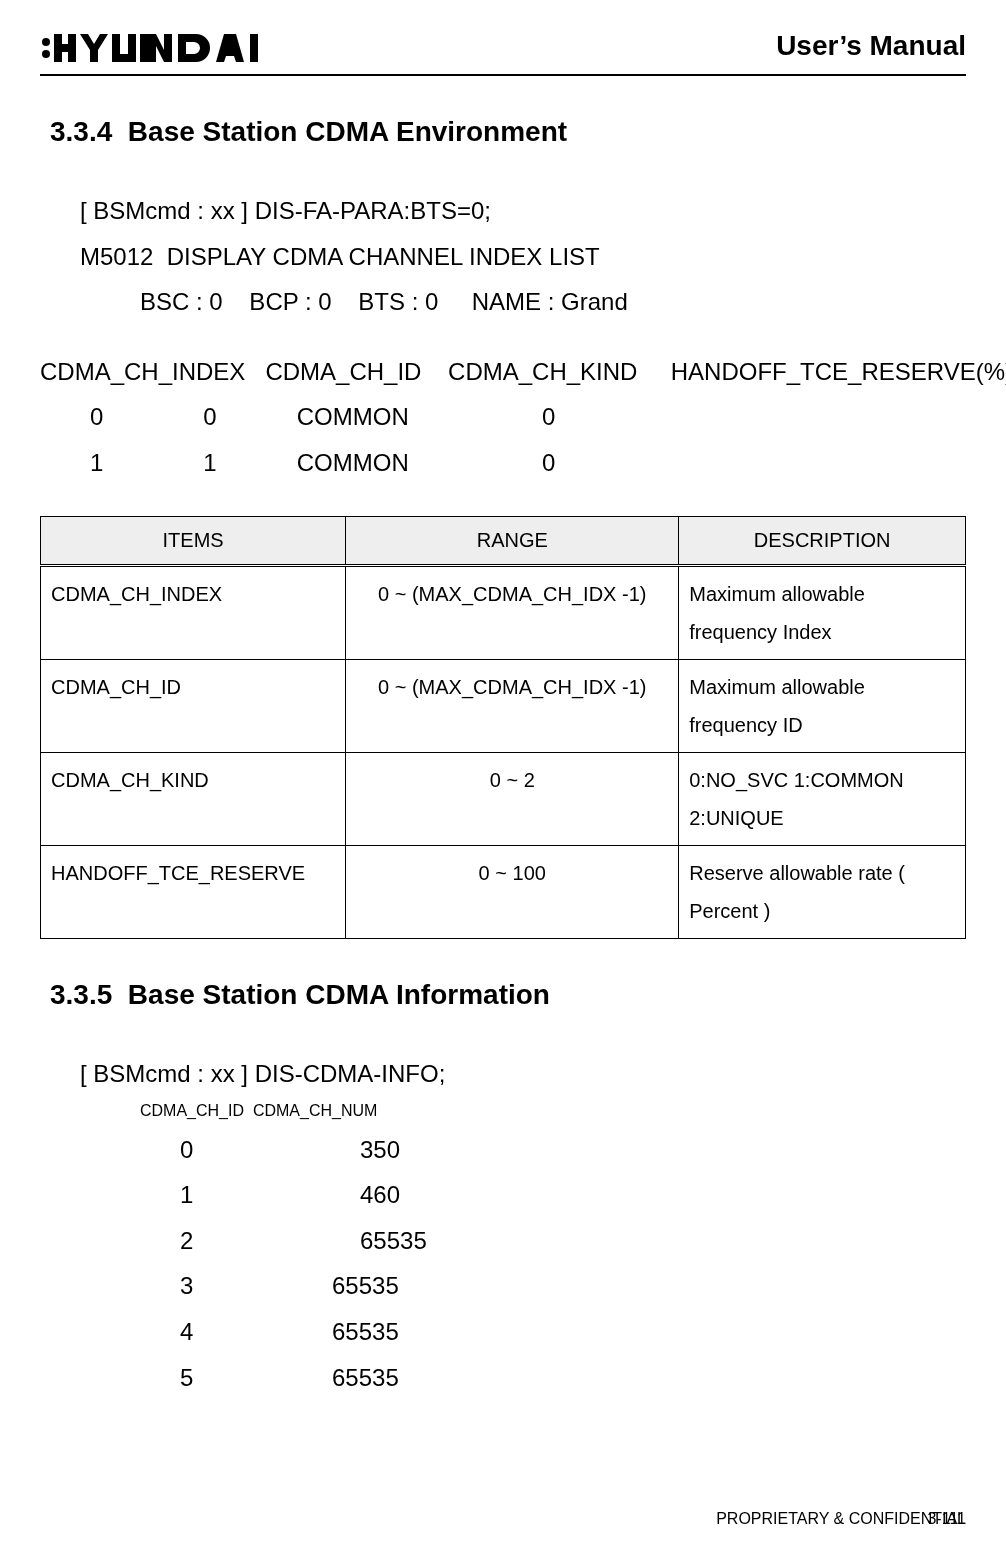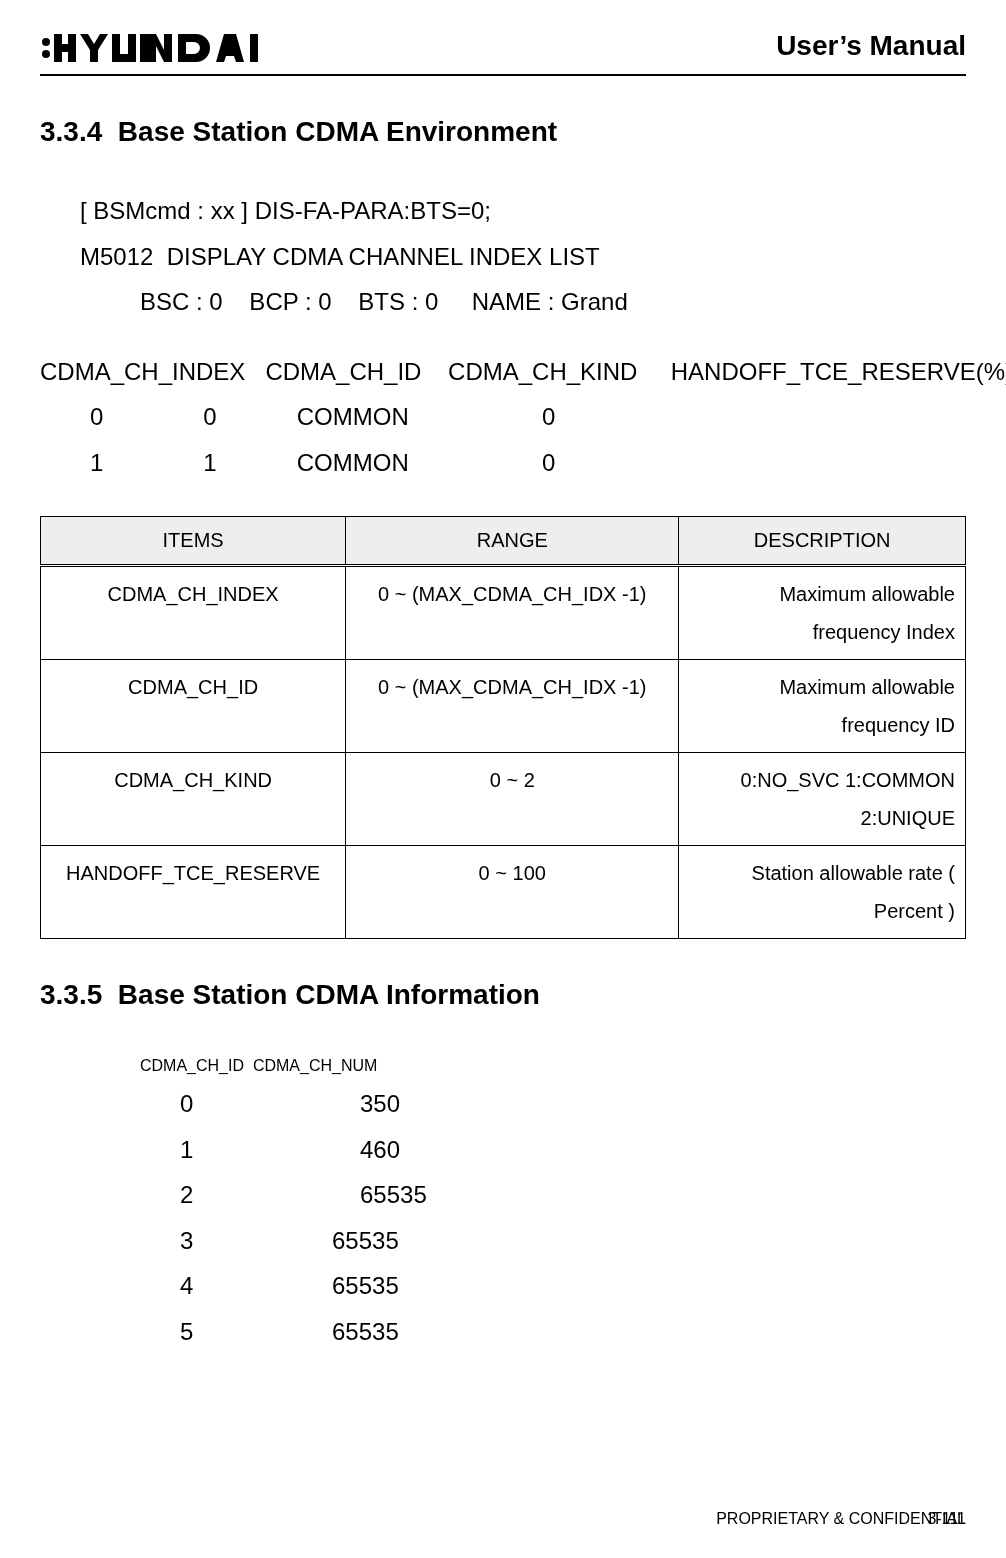--- a/index.html
+++ b/index.html
@@ -27,20 +27,21 @@
     }
     .logo svg { display:block; }
     .manual-title {
       font-size: 28px;
       font-weight: bold;
     }
     .section-heading {
       font-size: 28px;
       font-weight: bold;
       margin-bottom: 40px;
+      margin-left: 10px;
     }
     .content {
       font-size: 24px;
       line-height: 1.9;
     }
     .indent-1 { margin-left: 40px; }
     .indent-2 { margin-left: 100px; }
     .cmd-line { white-space: pre; }
     .data-line { margin-left: 50px; white-space: pre; }
     .table-block { margin: 30px 0 40px 0; }
@@ -57,23 +58,23 @@
       text-align: center;
     }
     table.param-table thead tr th { border-top: 1px solid #000; }
     table.param-table thead { border-bottom: 3px double #000; }
     table.param-table td {
       border: 1px solid #000;
       padding: 8px 10px;
       vertical-align: top;
       line-height: 1.9;
     }
-    table.param-table td.col-items { text-align: center; }
+    table.param-table td.col-items { text-align: left; }
     table.param-table td.col-range { text-align: center; }
-    table.param-table td.col-desc { text-align: right; }
+    table.param-table td.col-desc { text-align: left; }
     .footer {
       position: absolute;
       bottom: 30px;
       left: 40px;
       right: 40px;
       display: flex;
       justify-content: flex-end;
       font-size: 16px;
     }
     .footer .page-num {
@@ -150,31 +151,32 @@
         <td class="col-desc">Maximum allowable frequency ID</td>
       </tr>
       <tr>
         <td class="col-items">CDMA_CH_KIND</td>
         <td class="col-range">0 ~ 2</td>
         <td class="col-desc">0:NO_SVC 1:COMMON 2:UNIQUE</td>
       </tr>
       <tr>
         <td class="col-items">HANDOFF_TCE_RESERVE</td>
         <td class="col-range">0 ~ 100</td>
-        <td class="col-desc">Station allowable rate ( Percent )</td>
+        <td class="col-desc">Reserve allowable rate ( Percent )</td>
       </tr>
     </tbody>
   </table>
 </div>
 
 <div class="section-heading">
   <span>3.3.5</span>&nbsp;&nbsp;<span>Base Station CDMA Information</span>
 </div>
 
 <div class="content">
+  <div class="indent-1 cmd-line">[ BSMcmd : xx ] DIS-CDMA-INFO;</div>
   <div class="idlist-header cmd-line">CDMA_CH_ID  CDMA_CH_NUM</div>
   <div class="idlist-block">
     <div class="row">
         <div class="c1">0</div>
         <div class="c2">350</div>
       </div>
     <div class="row">
         <div class="c1">1</div>
         <div class="c2">460</div>
       </div>

